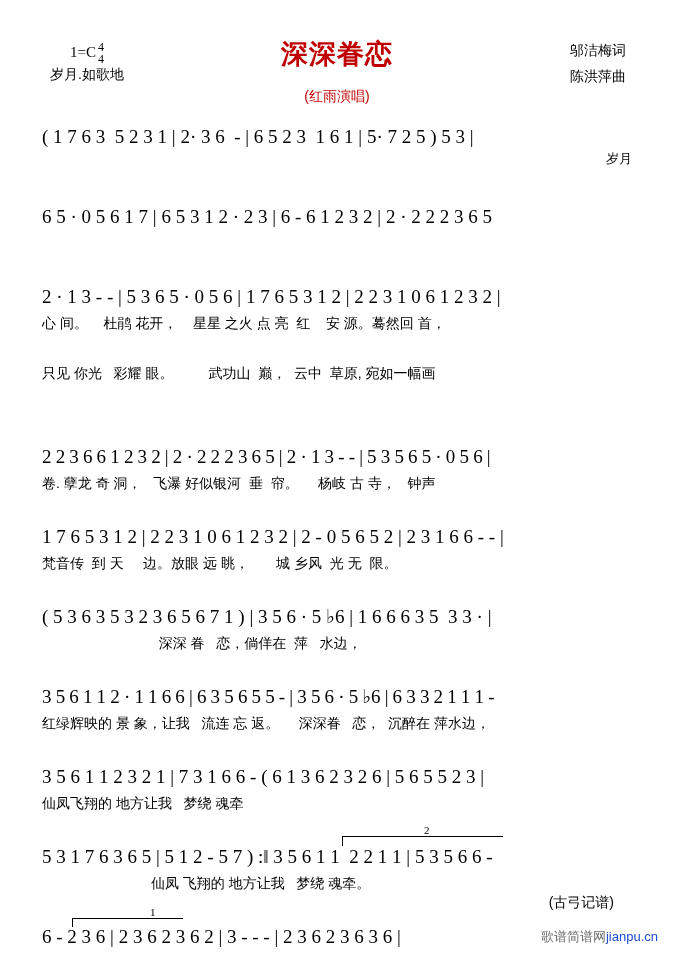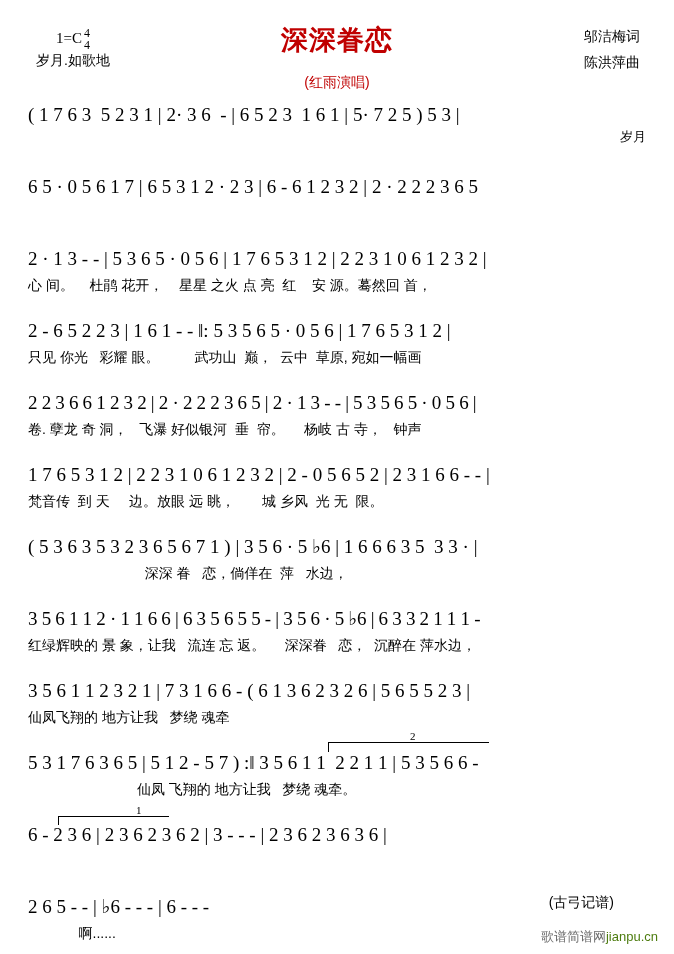--- a/index.html
+++ b/index.html
@@ -13,21 +13,21 @@
     font-family: "Liberation Serif", serif;
     color: #000000;
     position: relative;
     overflow: hidden;
   }
   .sheet {
     position: relative;
     width: 674px;
     height: 954px;
     box-sizing: border-box;
-    padding: 0;
+    padding: 14px;
   }
 
   
   .header {
     position: relative;
     height: 92px;
   }
   .key-sig {
     position: absolute;
     left: 56px;
@@ -84,21 +84,21 @@
     right: 34px;
     font-size: 14px;
     font-family: Liberation Mono, monospace;
   }
   .credit1 { top: 28px; }
   .credit2 { top: 54px; }
 
   
   .system {
     position: relative;
-    margin: 8px 28px;
+    margin: 16px 28px;
     height: 64px;
   }
   .notes {
     font-size: 19px;
     font-family: "Liberation Serif", serif;
     letter-spacing: 0px;
     white-space: pre;
     height: 30px;
     line-height: 30px;
   }
@@ -123,21 +123,21 @@
     font-family: "Liberation Sans", sans-serif;
   }
   .watermark {
     position: absolute;
     right: 16px;
     bottom: 8px;
     font-size: 13px;
     color: #6b6b6b;
     font-family: "Liberation Sans", sans-serif;
   }
-  .watermark .cn { color: #4d7c0f; }
+  .watermark .cn { color: #1d4ed8; }
 </style>
 </head>
 <body>
 
 <div class="sheet">
 
   <div class="header">
     <div class="key-sig">
       <span>1=</span><span>C</span><span class="frac"><span>4</span><span>4</span></span>
     </div>
@@ -157,21 +157,20 @@
   <div class="system">
     <div class="notes">6 5 · 0 5 6 1 7 | 6 5 3 1 2 · 2 3 | 6 - 6 1 2 3 2 | 2 · 2 2 2 3 6 5</div>
   </div>
 
   <div class="system">
     <div class="notes">2 · 1 3 - - | 5 3 6 5 · 0 5 6 | 1 7 6 5 3 1 2 | 2 2 3 1 0 6 1 2 3 2 |</div>
     <div class="lyrics">心 间。    杜鹃 花开，    星星 之火 点 亮  红    安 源。蓦然回 首，</div>
   </div>
 
   <div class="system">
-    <div class="notes">2 - 6 5 2 2 3 | 1 6 1 - - ‖: 5 3 5 6 5 · 0 5 6 | 1 7 6 5 3 1 2 |</div>
     <div class="lyrics">只见 你光   彩耀 眼。         武功山  巅，  云中  草原, 宛如一幅画</div>
   </div>
 
   <div class="system">
     <div class="notes tight">2 2 3 6 6 1 2 3 2 | 2 · 2 2 2 3 6 5 | 2 · 1 3 - - | 5 3 5 6 5 · 0 5 6 |</div>
     <div class="lyrics">卷. 孽龙 奇 洞，   飞瀑 好似银河  垂  帘。     杨岐 古 寺，   钟声</div>
   </div>
 
   <div class="system">
     <div class="notes">1 7 6 5 3 1 2 | 2 2 3 1 0 6 1 2 3 2 | 2 - 0 5 6 5 2 | 2 3 1 6 6 - - |</div>

